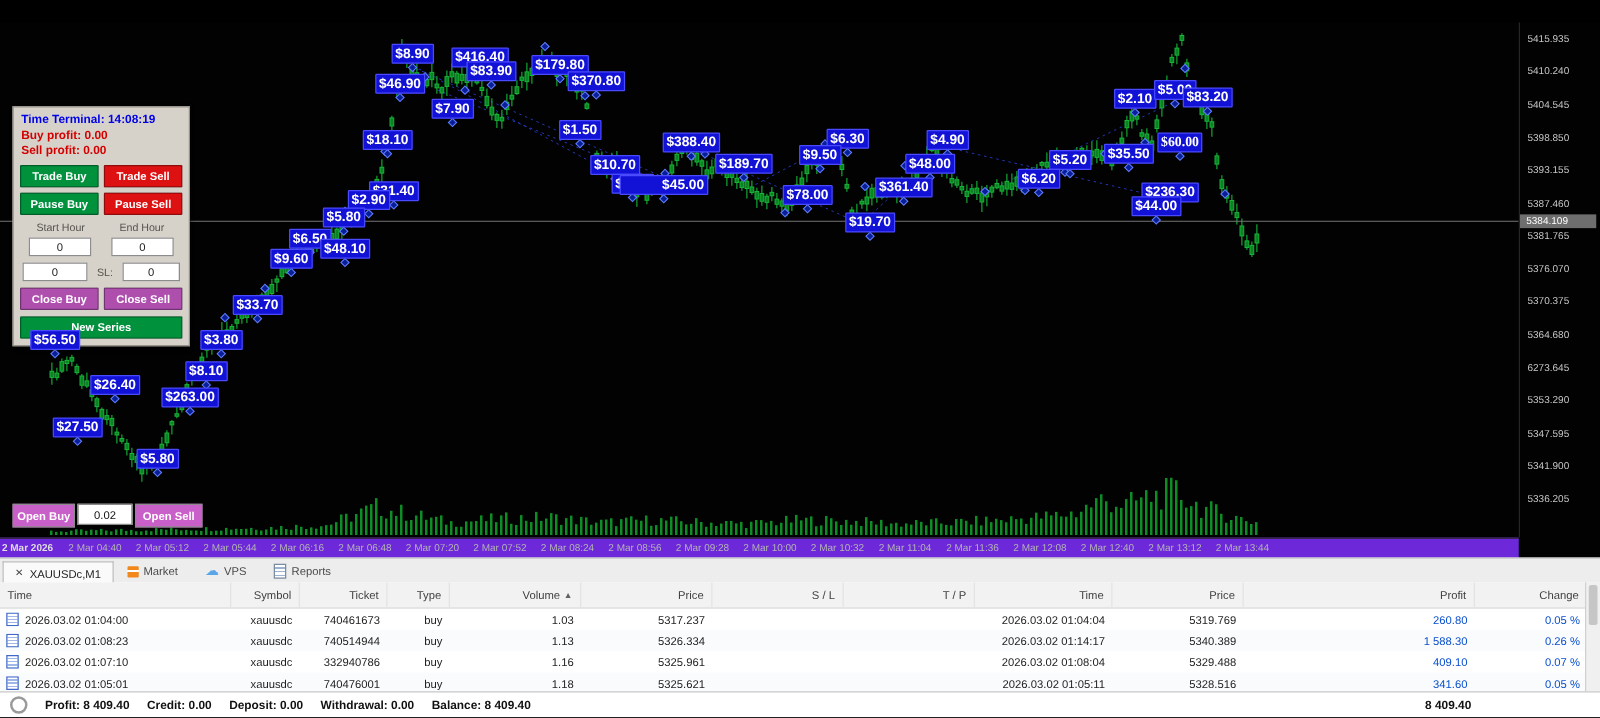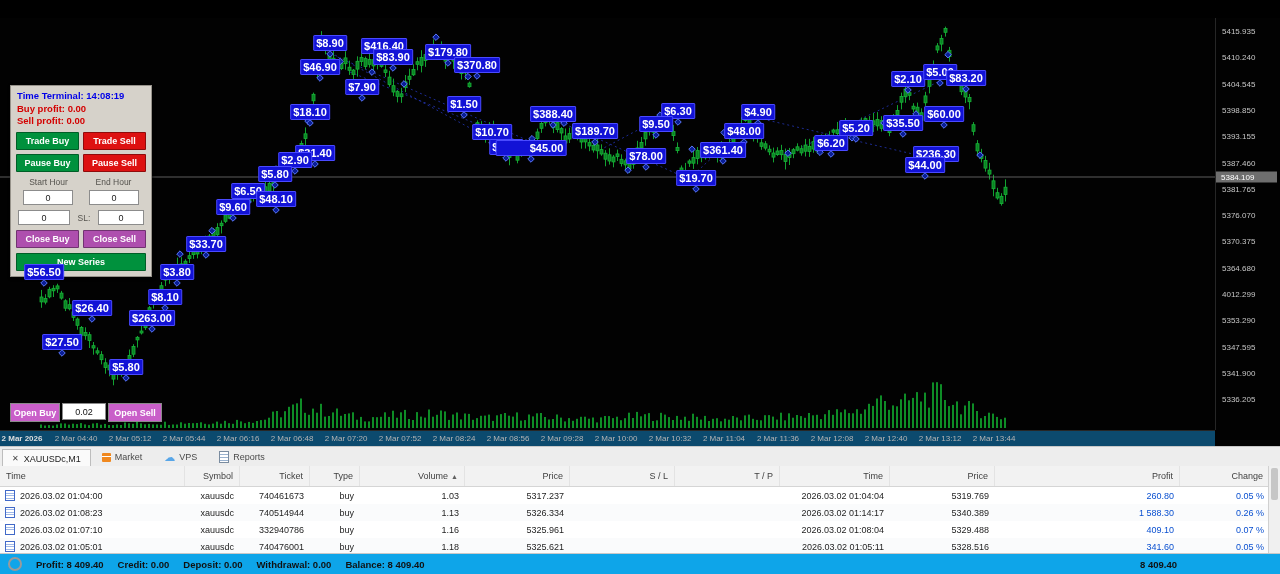--- a/index.html
+++ b/index.html
@@ -24,21 +24,21 @@
   [data-name="current-price-line"]{stroke:#757575;stroke-width:.8;}
 
   .badge{position:absolute;transform:translate(-50%,-50%);background:#1212d6;color:#fff;font-size:11px;font-weight:bold;line-height:1;padding:1.5px 2px;border:1px solid #4a4aff;border-radius:1px;white-space:nowrap;z-index:6;}
 
   
   .price-scale{position:absolute;top:0;right:0;width:64px;height:412px;background:#020202;border-left:1px solid #262626;z-index:2;}
   .ptick{position:absolute;left:6px;transform:translateY(-50%);font-size:8px;color:#c6c6c6;}
   .cur-tag{position:absolute;left:0;right:3px;top:159px;transform:translateY(-50%);background:#6e6e6e;color:#fff;font-size:8px;padding:1px 2px 1px 5px;z-index:3;}
 
   
-  .time-axis{position:absolute;left:0;top:412px;width:1215px;height:16px;background:#0c4a6e;border-top:1px solid #262626;}
+  .time-axis{position:absolute;left:0;top:412px;width:1215px;height:16px;background:#6d28d9;border-top:1px solid #262626;}
   .tlabel{position:absolute;top:3px;transform:translateX(-50%);font-size:8px;color:#b4b4b4;white-space:nowrap;}
   .tlabel.first{font-weight:bold;color:#dedede;}
 
   
   .gold-panel{position:absolute;left:10px;top:67px;width:140px;background:#d6d2ca;border:1px solid #96928a;z-index:5;box-shadow:1px 1px 3px rgba(0,0,0,.6);}
   .gold-panel .hdr{height:22px;background:#0202dd;color:#fff;font-weight:bold;font-size:12px;display:flex;align-items:center;justify-content:center;}
   .gold-panel .info{padding:4px 6px 2px;}
   .gold-panel .tt{color:#0000e8;font-weight:bold;font-size:9.5px;margin-bottom:2px;}
   .gold-panel .bp,.gold-panel .sp{color:#d40000;font-weight:bold;font-size:9.5px;margin-bottom:1px;}
   .btn-grid{display:grid;grid-template-columns:1fr 1fr;gap:4px;padding:3px 5px;}
@@ -82,21 +82,21 @@
   .trow{height:17px;background:#fff;font-size:9px;color:#1e1e1e;align-items:center;cursor:pointer;}
   .trow:nth-child(even){background:#fafbfc;}
   .td{padding:0 6px;text-align:right;overflow:hidden;white-space:nowrap;}
   .td.time{text-align:left;display:flex;gap:5px;align-items:center;padding-left:5px;}
   .td.profit,.td.change{color:#0a50d0;}
   .doc-icon{width:8px;height:9px;border:1px solid #4169c8;background:repeating-linear-gradient(180deg,#fff 0 1.5px,#9fb8e8 1.5px 2.5px);display:inline-block;flex:none;}
   .vscroll{position:absolute;top:466px;right:0;width:11px;height:88px;background:#f0f0f0;border-left:1px solid #d0d0d0;z-index:9;cursor:pointer;}
   .vscroll .thumb{position:absolute;top:2px;left:2px;width:7px;height:32px;background:#c6c6c6;border-radius:2px;}
 
   
-  .statusbar{position:absolute;left:0;right:0;bottom:0;height:20px;background:#0ea5e9;border-top:1px solid #c8c8c8;display:flex;align-items:center;gap:14px;padding:0 8px;font-size:9.5px;font-weight:bold;color:#111;z-index:10;}
+  .statusbar{position:absolute;left:0;right:0;bottom:0;height:20px;background:#ffffff;border-top:1px solid #c8c8c8;display:flex;align-items:center;gap:14px;padding:0 8px;font-size:9.5px;font-weight:bold;color:#111;z-index:10;}
   .sum-icon{width:10px;height:10px;border:2px solid #9a9a9a;border-radius:50%;display:inline-block;flex:none;}
   .statusbar .total{margin-left:auto;margin-right:95px;}
 </style>
 </head>
 <body>
 
 <div class="app" data-name="mt5-window">
 
 
   <div class="chart-wrap" data-name="chart-area">
@@ -960,21 +960,21 @@
     <div class="ptick" data-name="price-tick" style="top: 13px;">5415.935</div>
         <div class="ptick" data-name="price-tick" style="top: 39.3px;">5410.240</div>
         <div class="ptick" data-name="price-tick" style="top: 65.6px;">5404.545</div>
         <div class="ptick" data-name="price-tick" style="top: 91.9px;">5398.850</div>
         <div class="ptick" data-name="price-tick" style="top: 118.2px;">5393.155</div>
         <div class="ptick" data-name="price-tick" style="top: 144.5px;">5387.460</div>
         <div class="ptick" data-name="price-tick" style="top: 170.8px;">5381.765</div>
         <div class="ptick" data-name="price-tick" style="top: 197.1px;">5376.070</div>
         <div class="ptick" data-name="price-tick" style="top: 223.4px;">5370.375</div>
         <div class="ptick" data-name="price-tick" style="top: 249.7px;">5364.680</div>
-        <div class="ptick" data-name="price-tick" style="top: 276px;">4012.299</div>
+        <div class="ptick" data-name="price-tick" style="top: 276px;">6273.645</div>
         <div class="ptick" data-name="price-tick" style="top: 302.3px;">5353.290</div>
         <div class="ptick" data-name="price-tick" style="top: 328.6px;">5347.595</div>
         <div class="ptick" data-name="price-tick" style="top: 354.9px;">5341.900</div>
         <div class="ptick" data-name="price-tick" style="top: 381.2px;">5336.205</div>
       </div>
 
     <div class="time-axis" data-name="time-axis">
         <div class="tlabel first" data-name="time-tick" style="left: 22px;">2 Mar 2026</div>
         <div class="tlabel" data-name="time-tick" style="left: 76px;">2 Mar 04:40</div>
         <div class="tlabel" data-name="time-tick" style="left: 130px;">2 Mar 05:12</div>
@@ -1026,21 +1026,21 @@
       <div class="badge" data-name="price-label-badge" style="left: 177px; top: 254px;">$3.80</div>
       <div class="badge" data-name="price-label-badge" style="left: 44px; top: 254px;">$56.50</div>
       <div class="badge" data-name="price-label-badge" style="left: 165px; top: 279px;">$8.10</div>
       <div class="badge" data-name="price-label-badge" style="left: 92px; top: 290px;">$26.40</div>
       <div class="badge" data-name="price-label-badge" style="left: 152px; top: 300px;">$263.00</div>
       <div class="badge" data-name="price-label-badge" style="left: 62px; top: 324px;">$27.50</div>
       <div class="badge" data-name="price-label-badge" style="left: 126px; top: 349px;">$5.80</div>
       <div class="badge" data-name="price-label-badge" style="left: 908px; top: 61px;">$2.10</div>
       <div class="badge" data-name="price-label-badge" style="left: 940px; top: 54px;">$5.00</div>
       <div class="badge" data-name="price-label-badge" style="left: 966px; top: 60px;">$83.20</div>
-      <div class="badge" data-name="price-label-badge" style="left: 944px; top: 96px;">$60.00</div>
+      <div class="badge" data-name="price-label-badge" style="left: 944px; top: 96px; font-family: Liberation Serif, serif;">$60.00</div>
       <div class="badge" data-name="price-label-badge" style="left: 903px; top: 105px;">$35.50</div>
       <div class="badge" data-name="price-label-badge" style="left: 856px; top: 110px;">$5.20</div>
       <div class="badge" data-name="price-label-badge" style="left: 831px; top: 125px;">$6.20</div>
       <div class="badge" data-name="price-label-badge" style="left: 936px; top: 136px;">$236.30</div>
       <div class="badge" data-name="price-label-badge" style="left: 925px; top: 147px;">$44.00</div>
     </div>
 
   <div class="tabbar" data-name="tabbar">
     <div class="chart-tab" data-name="chart-tab">
       <span class="close-x" data-name="close-tab-icon">✕</span>

